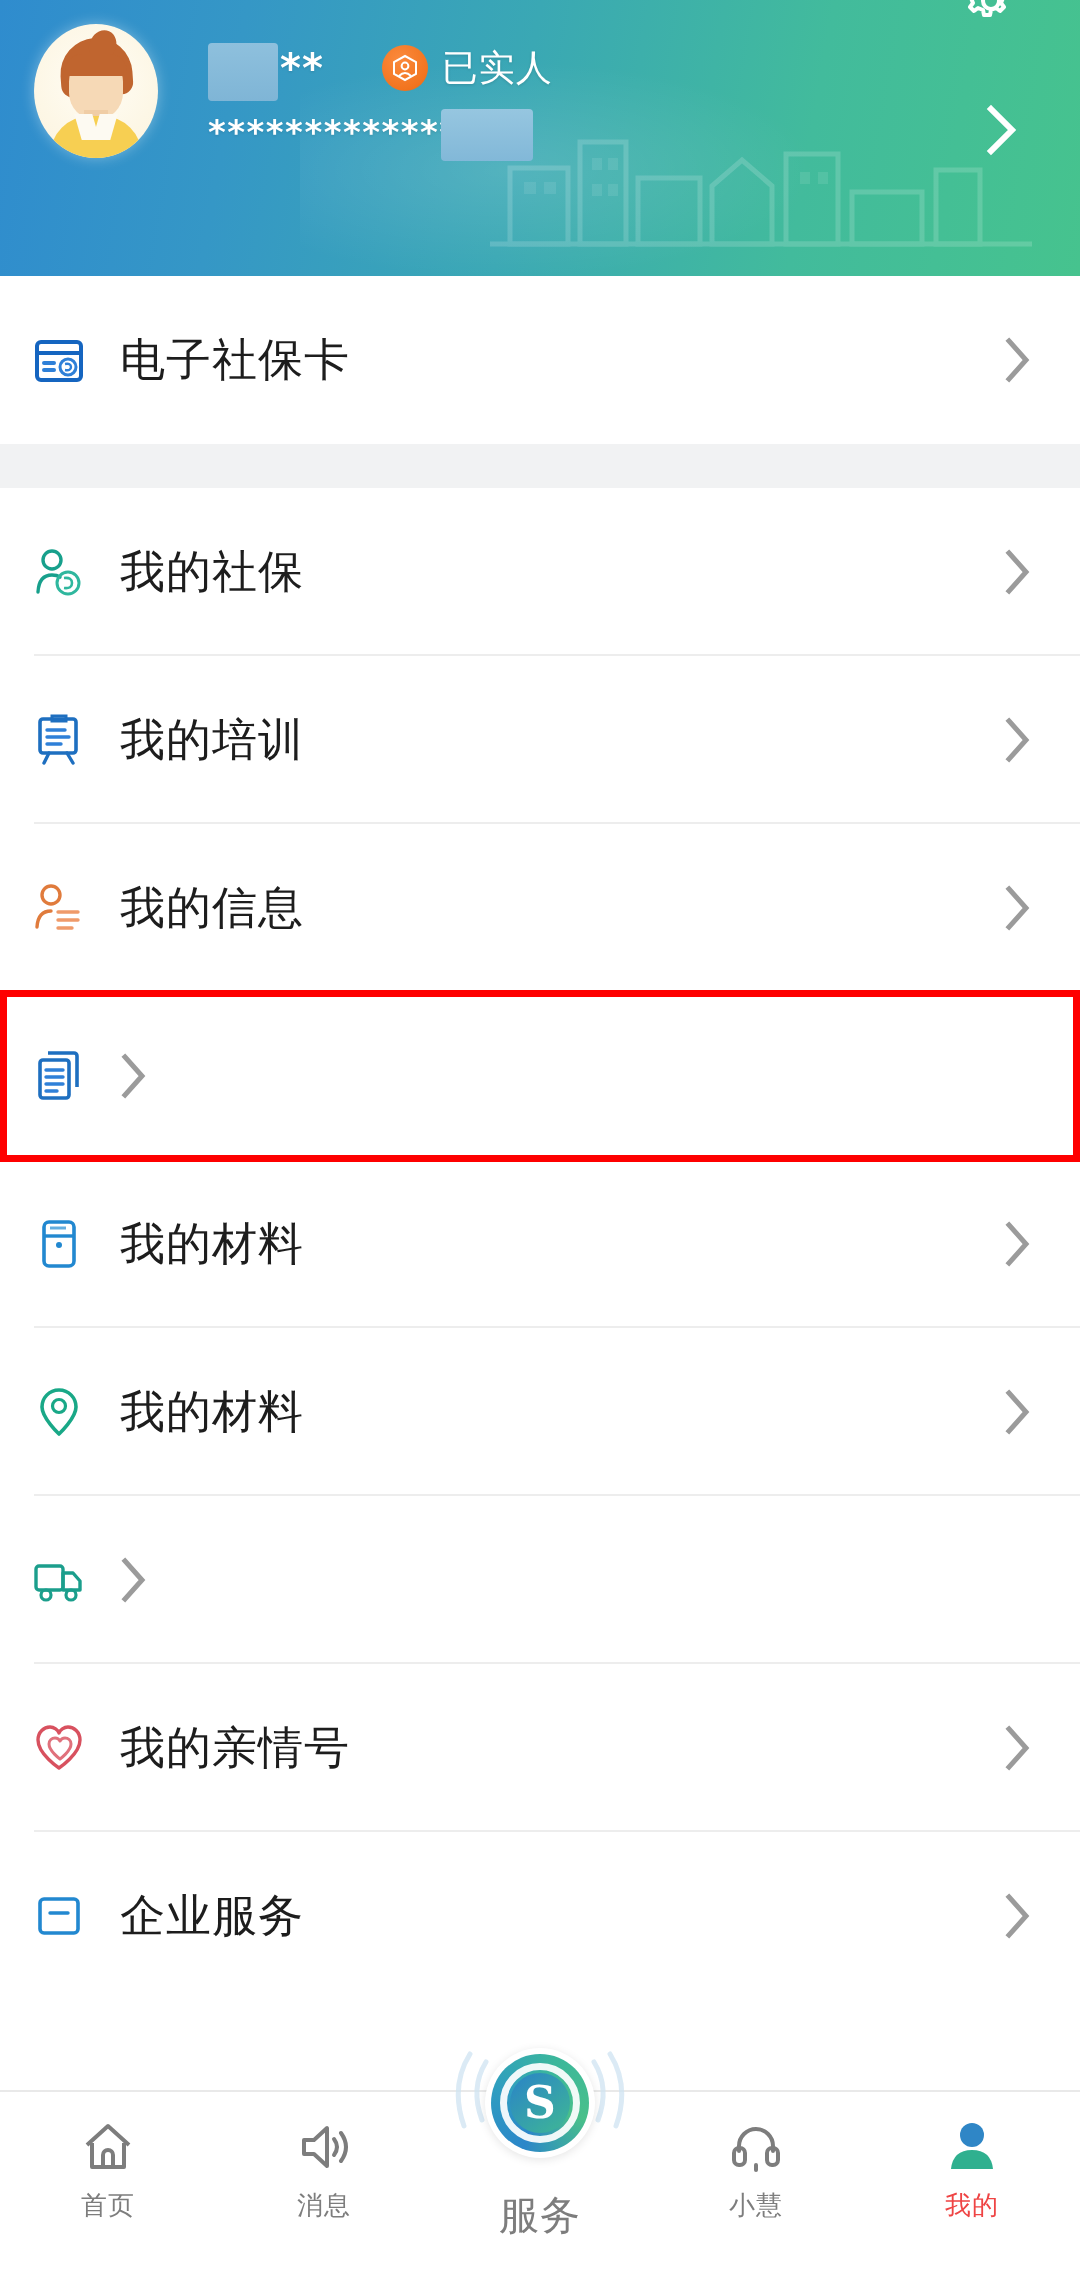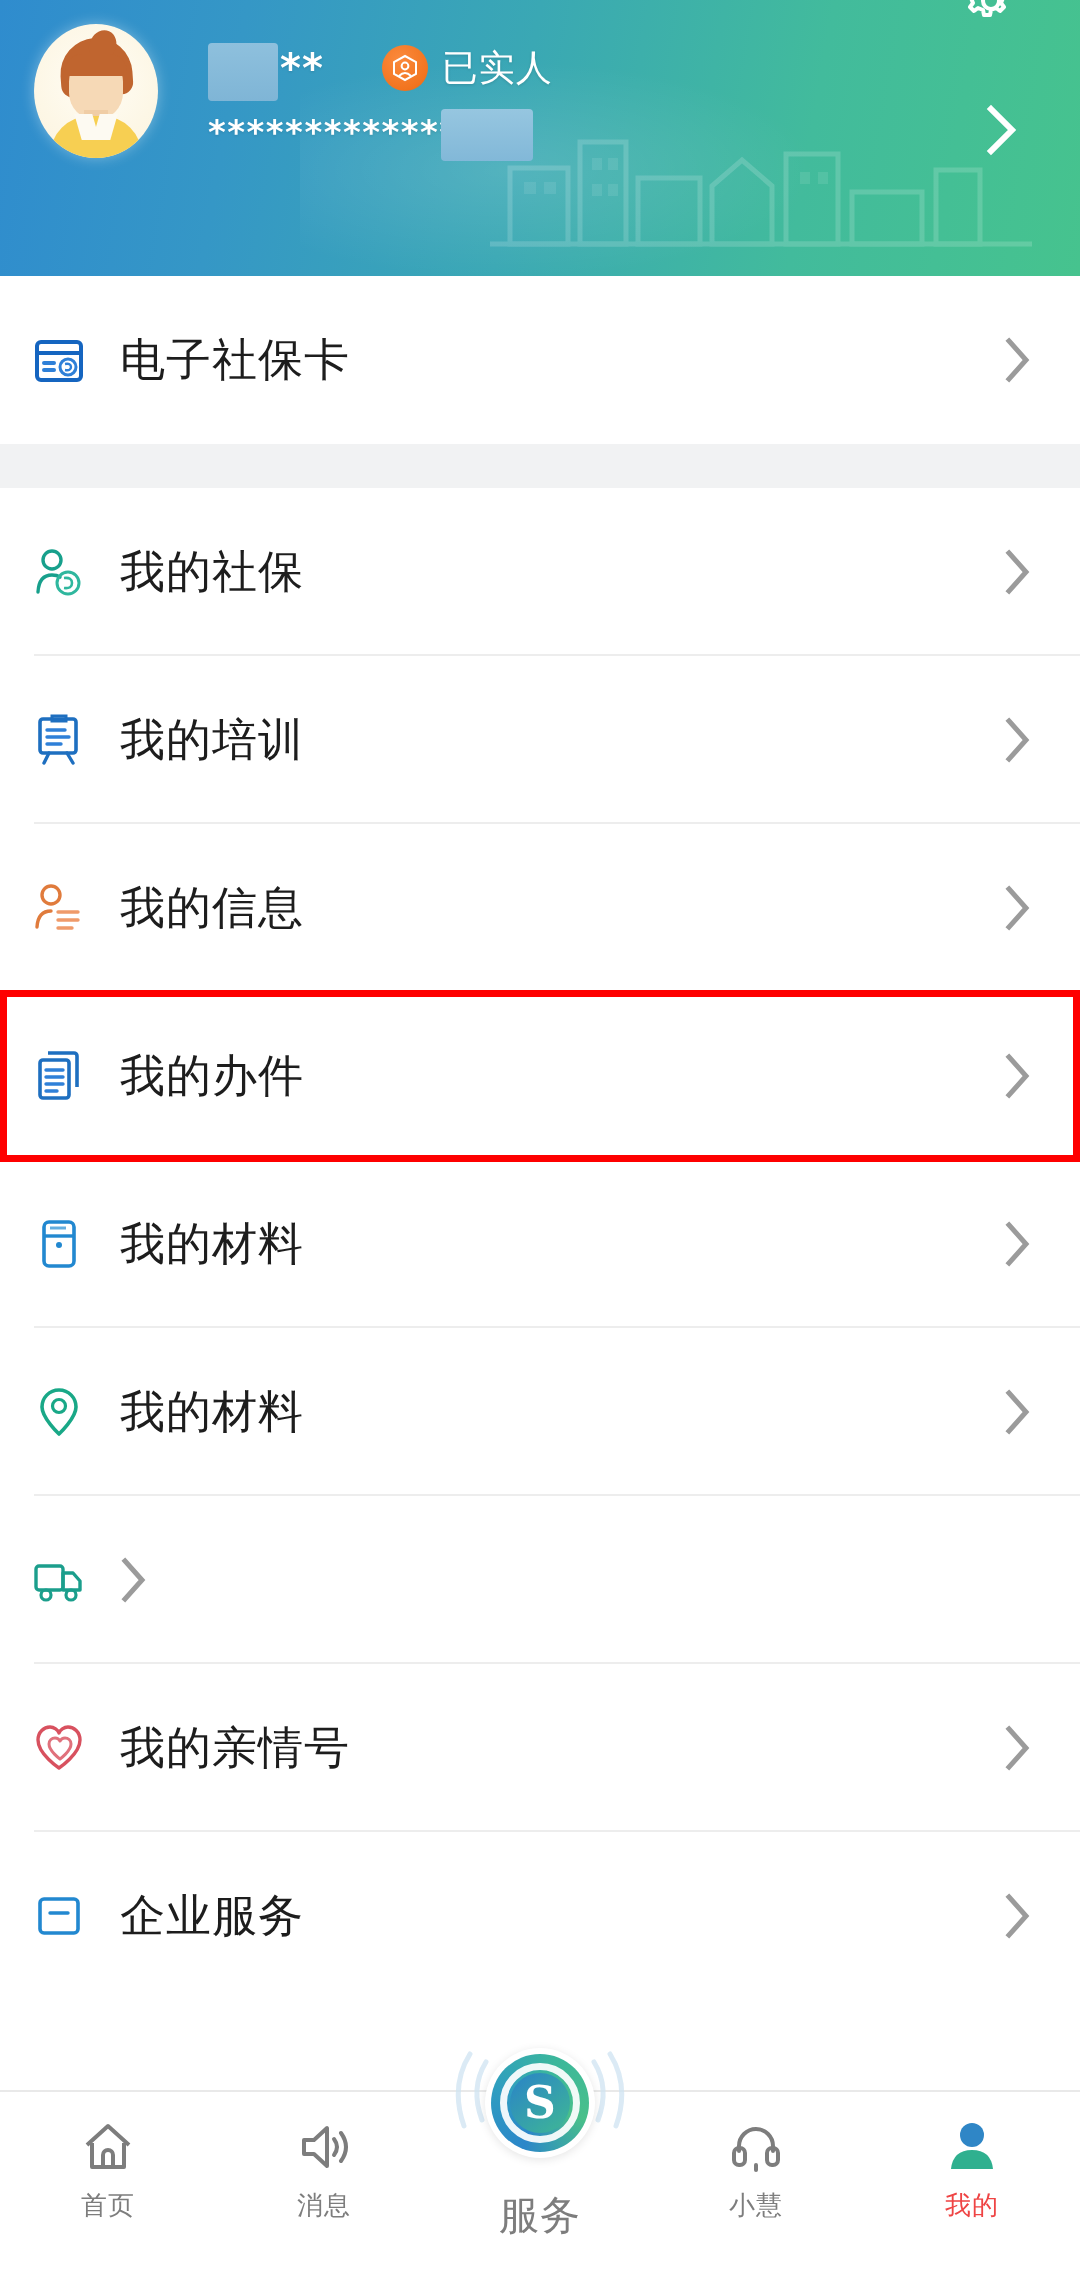--- a/index.html
+++ b/index.html
@@ -322,21 +322,20 @@
     </div>
 
     <div class="row no-div">
       <span class="ic">
         <svg width="54" height="54" viewBox="0 0 54 54">
           <path d="M16 4 H42 a3 3 0 0 1 3 3 V38" fill="none" stroke="#1e6fc0" stroke-width="3.6" stroke-linejoin="round"></path>
           <rect x="8" y="11" width="29" height="38" rx="3" fill="none" stroke="#1e6fc0" stroke-width="3.6"></rect>
           <path d="M14 21 H31 M14 28 H31 M14 35 H31 M14 42 H25" stroke="#2f80d8" stroke-width="3.4" stroke-linecap="round"></path>
         </svg>
       </span>
-      <span class="lbl">我的办件</span>
       <svg class="chev" viewBox="0 0 28 46">
         <path d="M5 4 L22 23 L5 42" fill="none" stroke="#9b9b9b" stroke-width="5" stroke-linecap="square"></path>
       </svg>
     </div>
 
 
     <div class="row">
       <span class="ic">
         <svg width="54" height="54" viewBox="0 0 54 54">
           <rect x="12" y="5" width="30" height="44" rx="5" fill="none" stroke="#2288d0" stroke-width="3.6"></rect>

